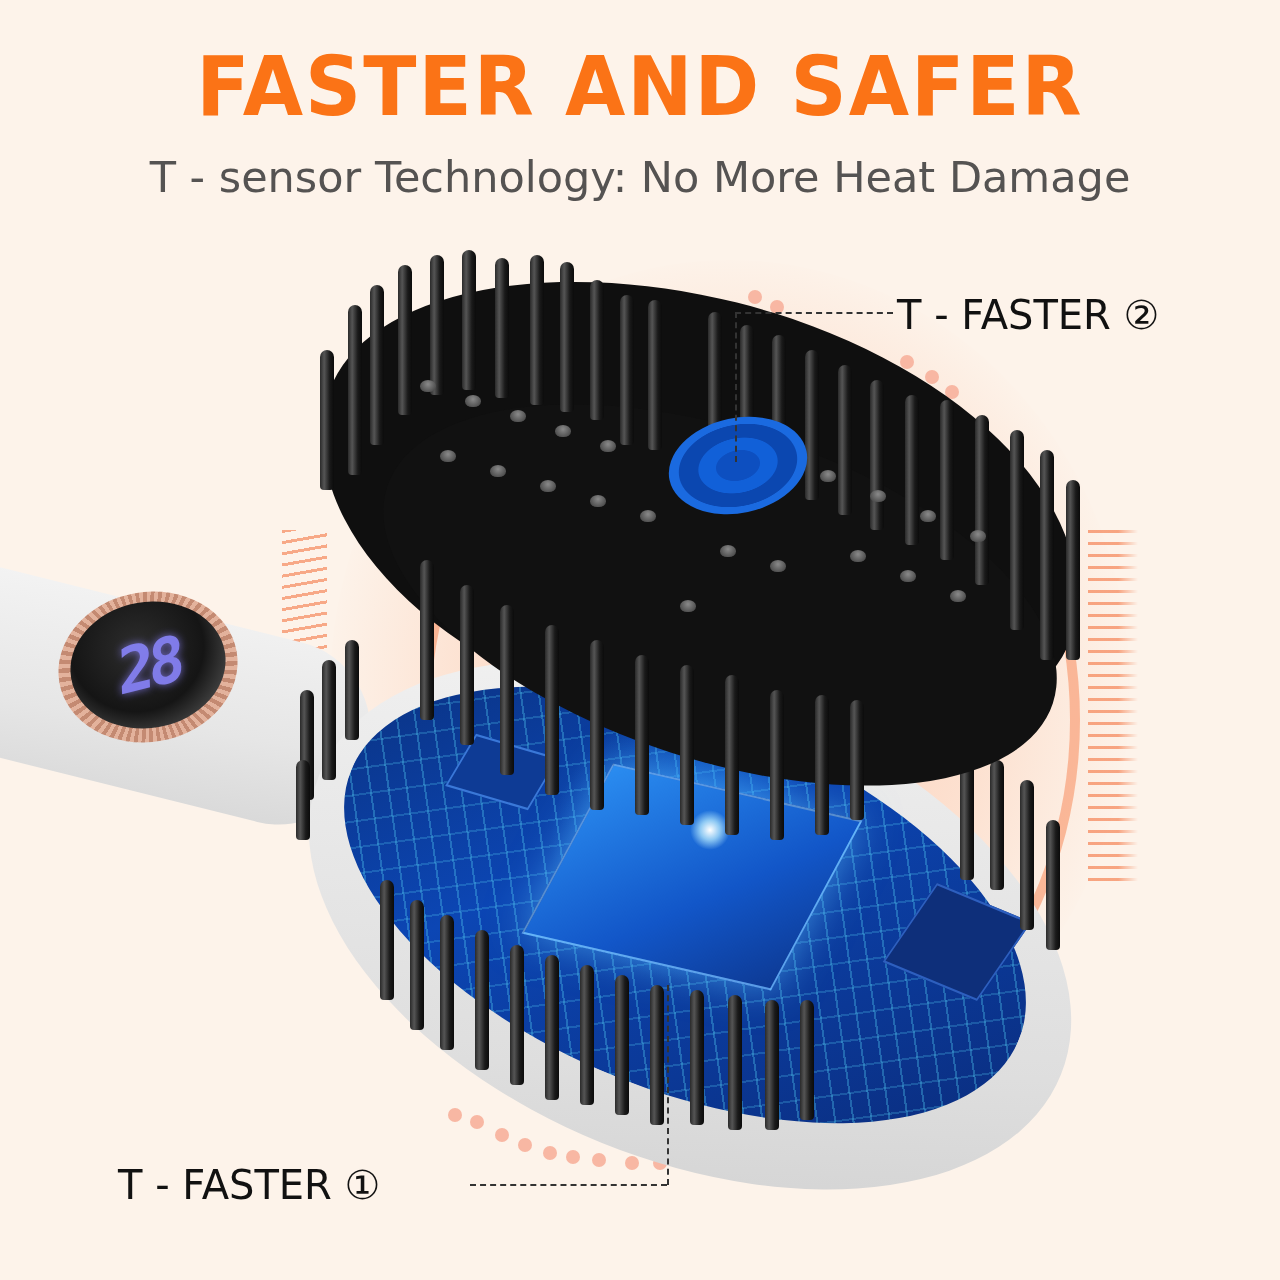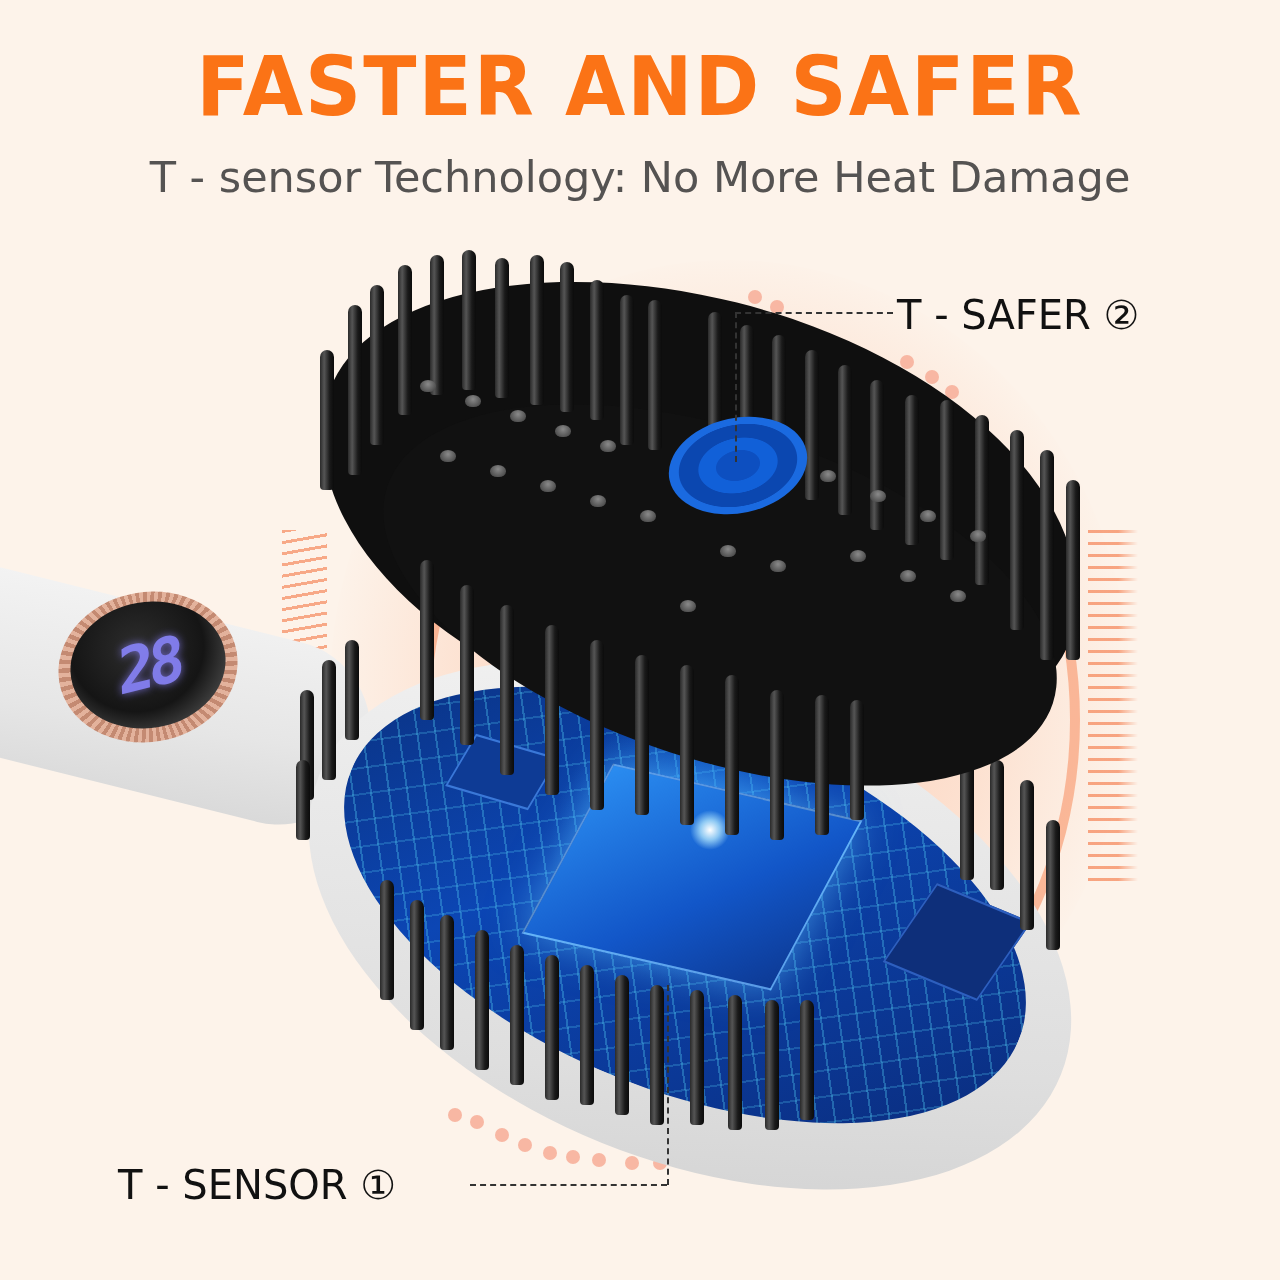--- a/index.html
+++ b/index.html
@@ -267,17 +267,17 @@
 </div>
 <div class="sensor2"></div>
 
 <div class="display-ring"></div>
 <div class="display-face">
   <span class="display-digits">28</span>
 </div>
 
 <div class="leader" style="left:735px;top:312px;width:158px;height:0;border-top-width:2px;"></div>
 <div class="leader" style="left:735px;top:312px;width:0;height:150px;border-left-width:2px;"></div>
-<div class="label" style="left:897px;top:292px;">T - SAFER ②</div>
+<div class="label" style="left:897px;top:292px;">T - FASTER ②</div>
 
 <div class="leader" style="left:667px;top:985px;width:0;height:200px;border-left-width:2px;"></div>
 <div class="leader" style="left:470px;top:1184px;width:197px;height:0;border-top-width:2px;"></div>
-<div class="label" style="left:118px;top:1162px;">T - SENSOR ①</div>
+<div class="label" style="left:118px;top:1162px;">T - FASTER ①</div>
 
 </body></html>

